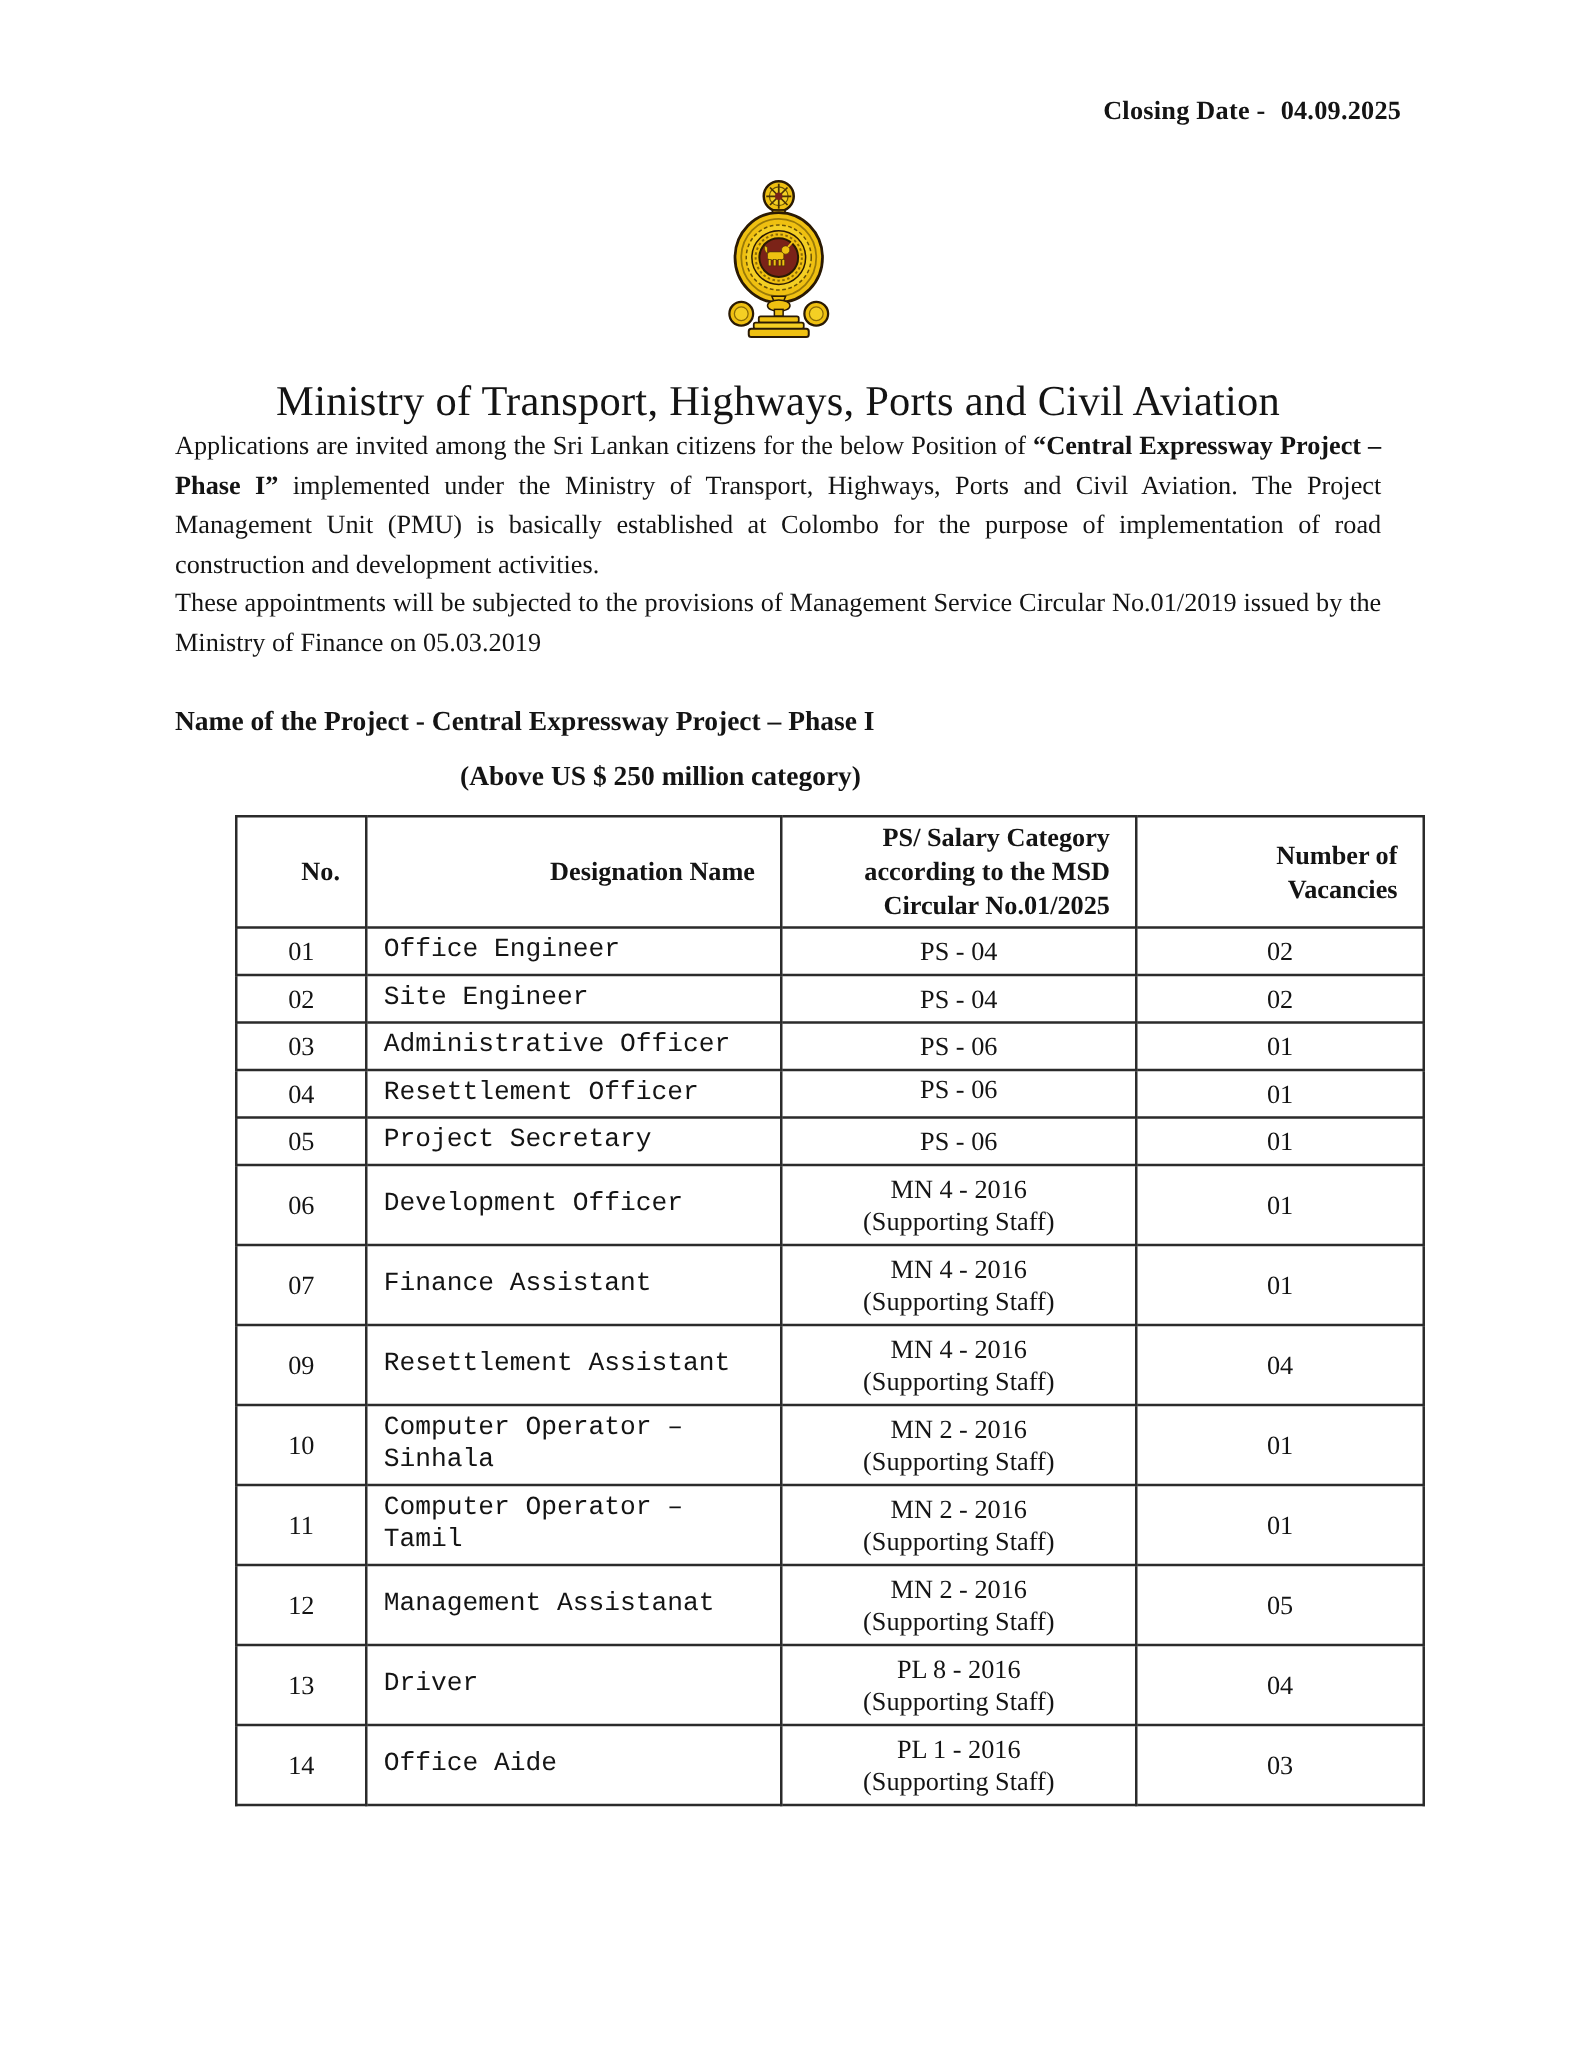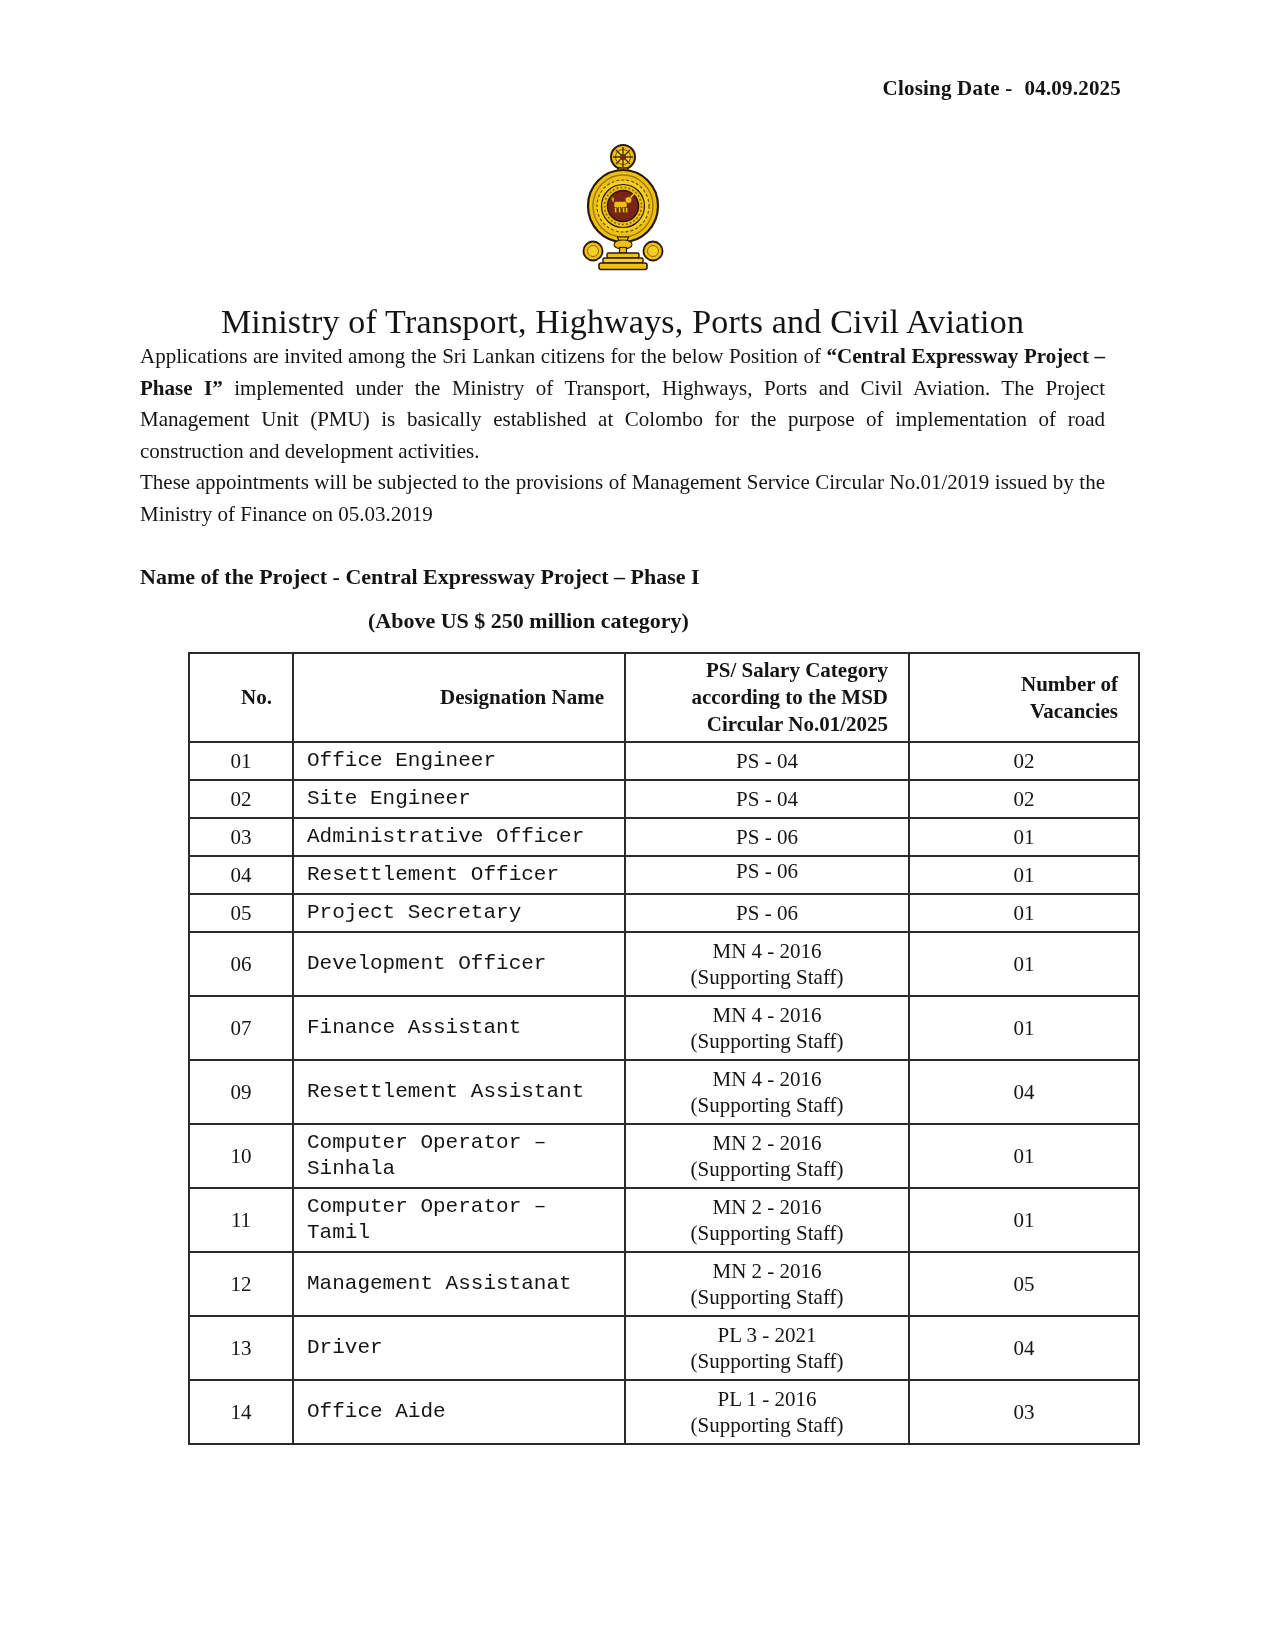--- a/index.html
+++ b/index.html
@@ -289,21 +289,21 @@
       <div class="salary-main">MN 2 - 2016</div>
       <div class="salary-note">(Supporting Staff)</div>
     </td>
     <td class="c-vacancies">05</td>
   </tr>
 
   <tr>
     <td class="c-no">13</td>
     <td class="c-designation">Driver</td>
     <td class="c-salary">
-      <div class="salary-main">PL 3 - 2021</div>
+      <div class="salary-main">PL 8 - 2016</div>
       <div class="salary-note">(Supporting Staff)</div>
     </td>
     <td class="c-vacancies">04</td>
   </tr>
 
   <tr>
     <td class="c-no">14</td>
     <td class="c-designation">Office Aide</td>
     <td class="c-salary">
       <div class="salary-main">PL 1 - 2016</div>

